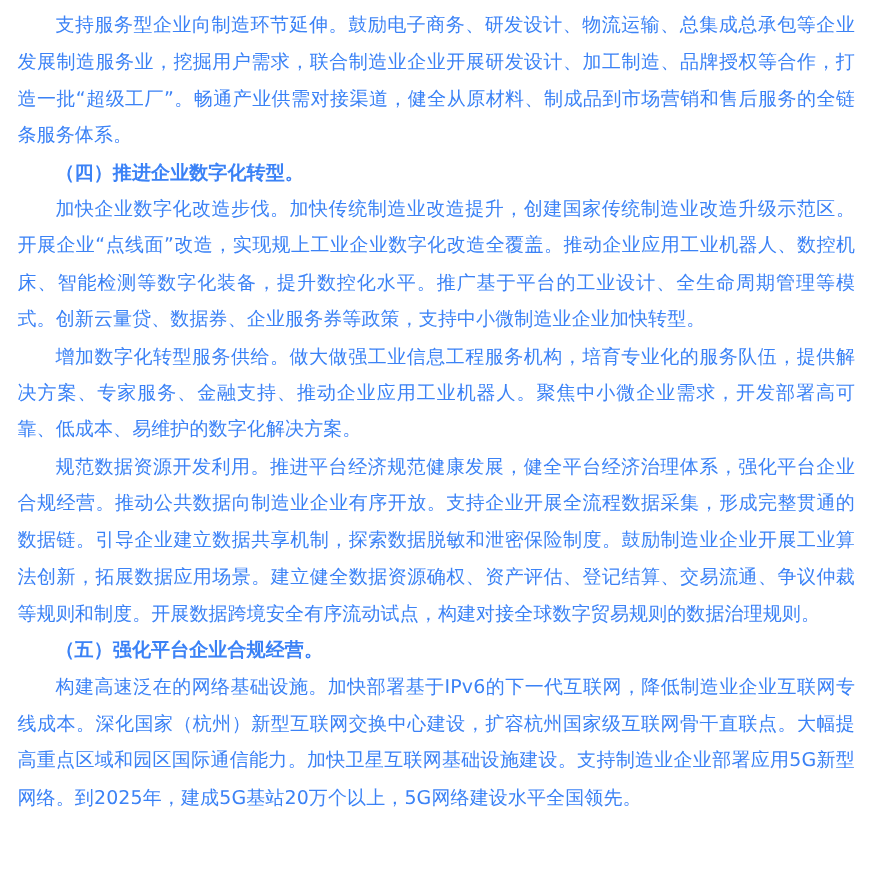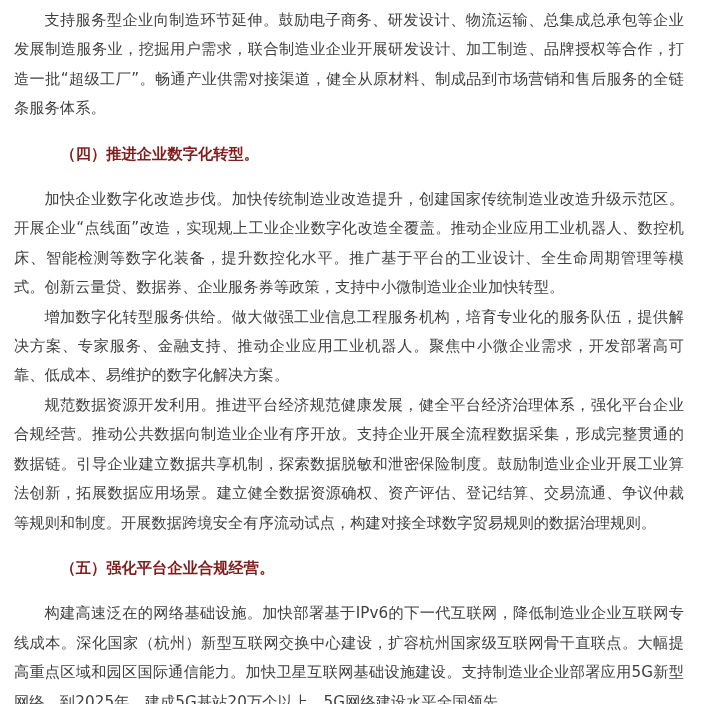--- a/index.html
+++ b/index.html
@@ -21,29 +21,29 @@
     padding: 6px 18px 0 14px;
   }
   p.para {
     margin: 0 0 0 0;
     font-size: 15.2px;
     line-height: 29.4px;
     text-align: justify;
     text-justify: inter-ideograph;
     text-indent: 2em;
     letter-spacing: 0.1px;
-    color: #404040;
+    color: #3b82f6;
   }
   p.heading {
-    margin: 16px;
+    margin: 0;
     font-size: 15.2px;
     line-height: 29.4px;
     text-indent: 2em;
     font-weight: bold;
-    color: #7f1d1d;
+    color: #3b82f6;
     letter-spacing: 0.1px;
   }
 </style>
 </head>
 <body>
 
 <div id="doc">
 
   <p class="para">支持服务型企业向制造环节延伸。鼓励电子商务、研发设计、物流运输、总集成总承包等企业发展制造服务业，挖掘用户需求，联合制造业企业开展研发设计、加工制造、品牌授权等合作，打造一批“超级工厂”。畅通产业供需对接渠道，健全从原材料、制成品到市场营销和售后服务的全链条服务体系。</p>
   <p class="heading">（四）推进企业数字化转型。</p>

